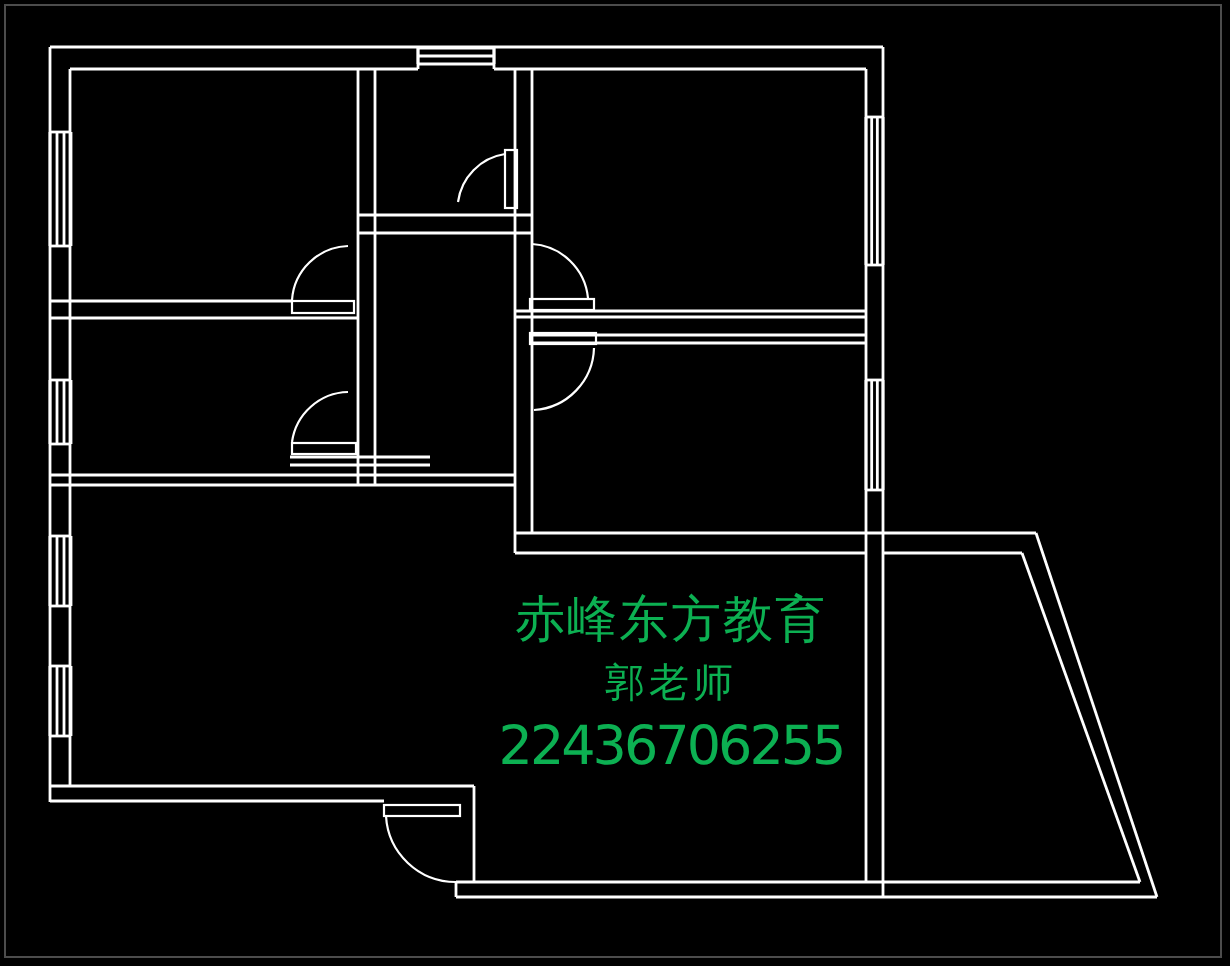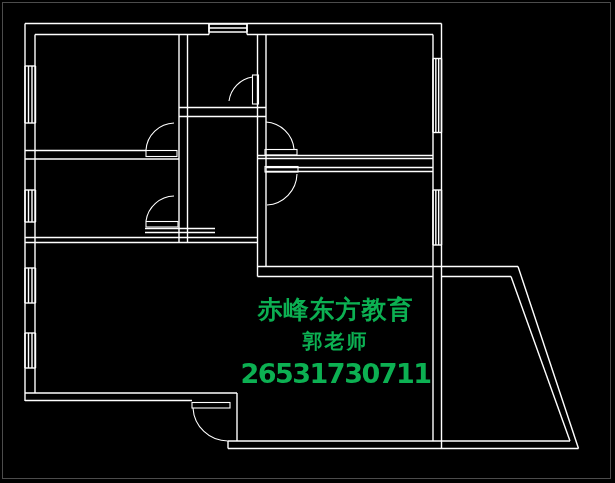--- a/index.html
+++ b/index.html
@@ -15,21 +15,21 @@
     width:609px;height:477px;
     border:1px solid #4c4c4c;
     box-sizing:border-box;
     pointer-events:none;
   }
   svg.plan{position:absolute;left:0;top:0;}
   .watermark{
     position:absolute;
     left:238px;top:297px;width:195px;
     text-align:center;
-    font-weight:bold;
+    font-weight:normal;
     line-height:1;
   }
   .wm-l1{font-size:25px;letter-spacing:1px;margin:0 0 9px 0;}
   .wm-l2{font-size:20px;letter-spacing:2px;margin:0 0 9px 0;}
   .wm-l3{font-size:27px;letter-spacing:-1.5px;margin:0;}
 </style>
 </head>
 <body>
 
 <div class="stage">
@@ -129,15 +129,15 @@
         <path d="M146 221 A29 29 0 0 1 174 196"></path>
         <path d="M266 122 A30 30 0 0 1 294 149"></path>
         <path d="M297 174 A32 32 0 0 1 267 205"></path>
         <path d="M193 408 A35 35 0 0 0 228 441"></path>
       </g>
     </svg>
   <div class="frame"></div>
   <div class="watermark" style="color: rgb(12, 176, 82);">
     <div class="wm-l1">赤峰东方教育</div>
     <div class="wm-l2">郭老师</div>
-    <div class="wm-l3">26531730711</div>
+    <div class="wm-l3">22436706255</div>
   </div>
 </div>
 
 </body></html>

